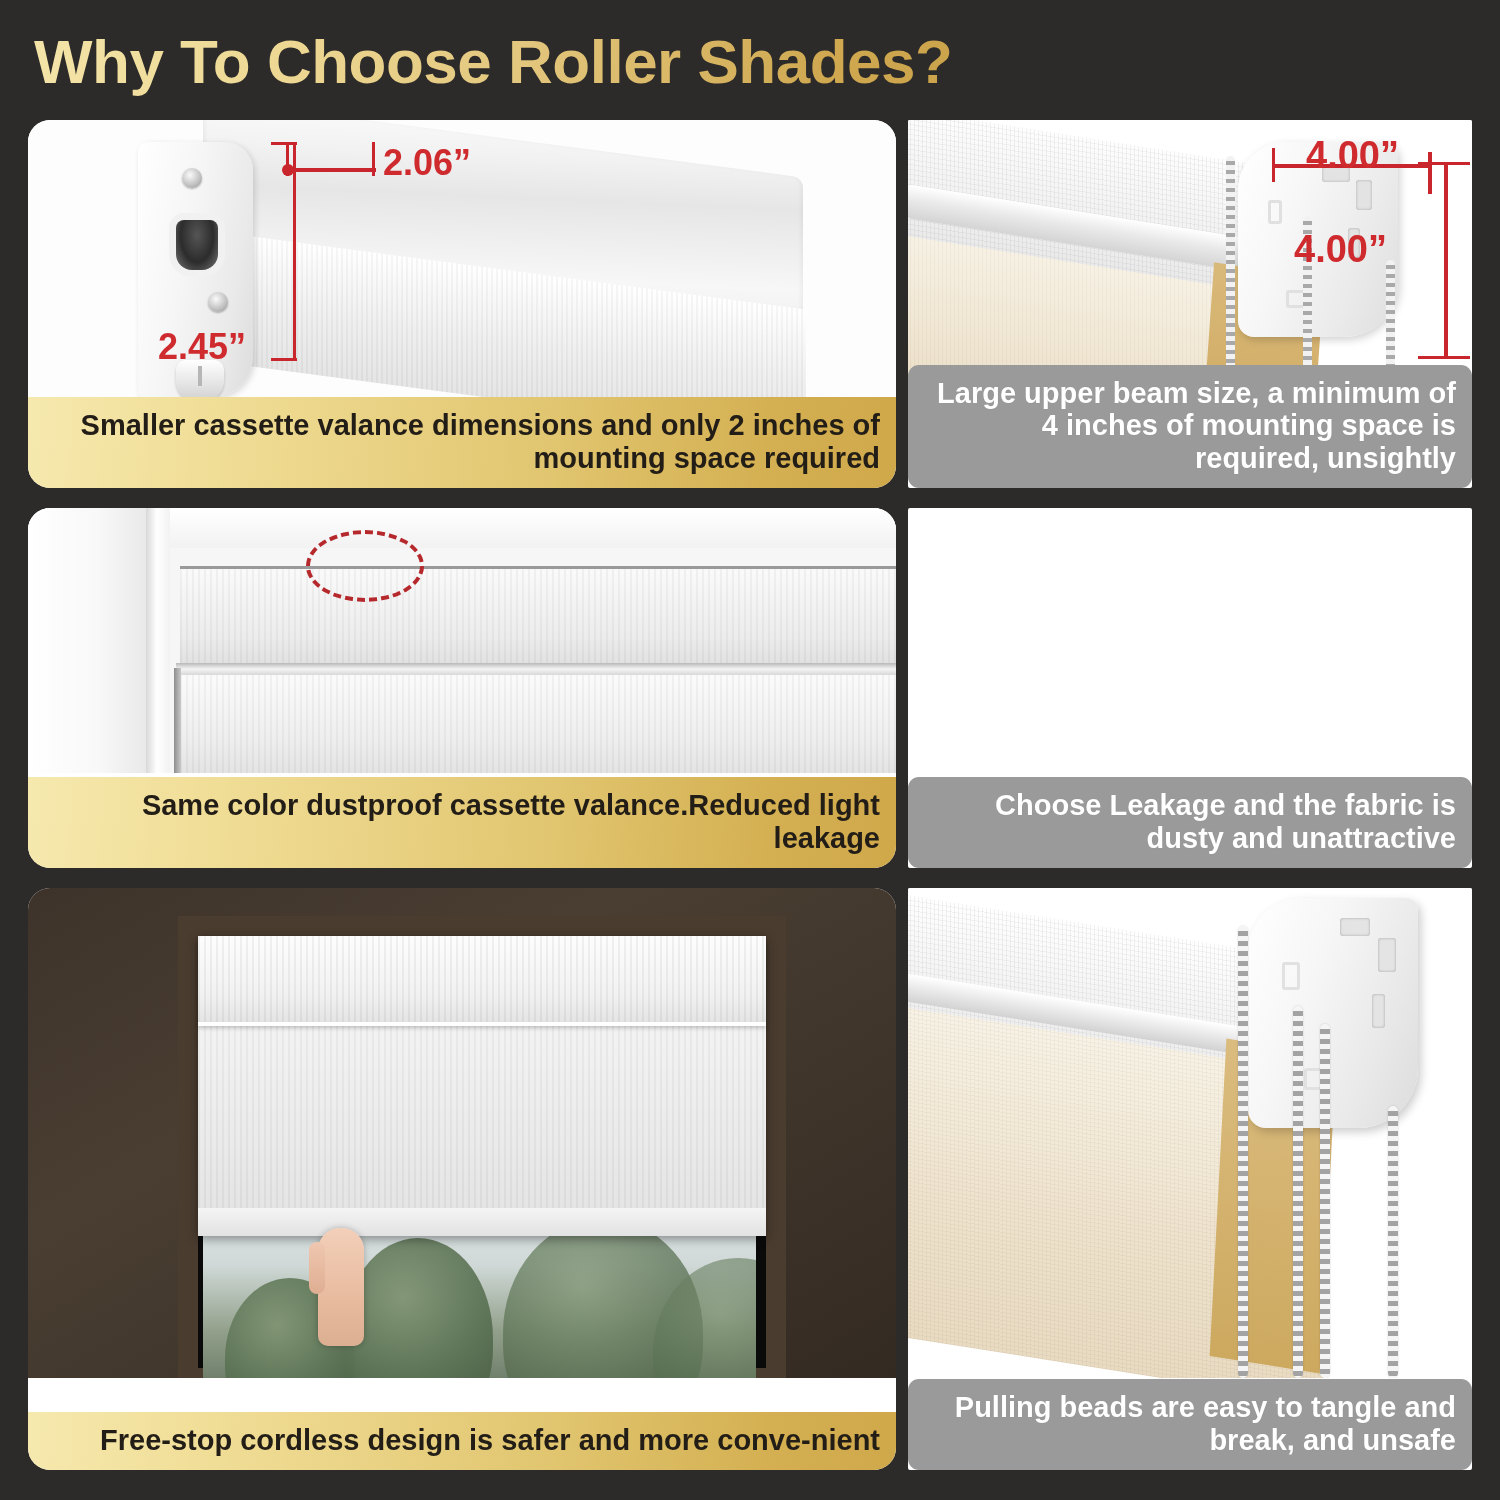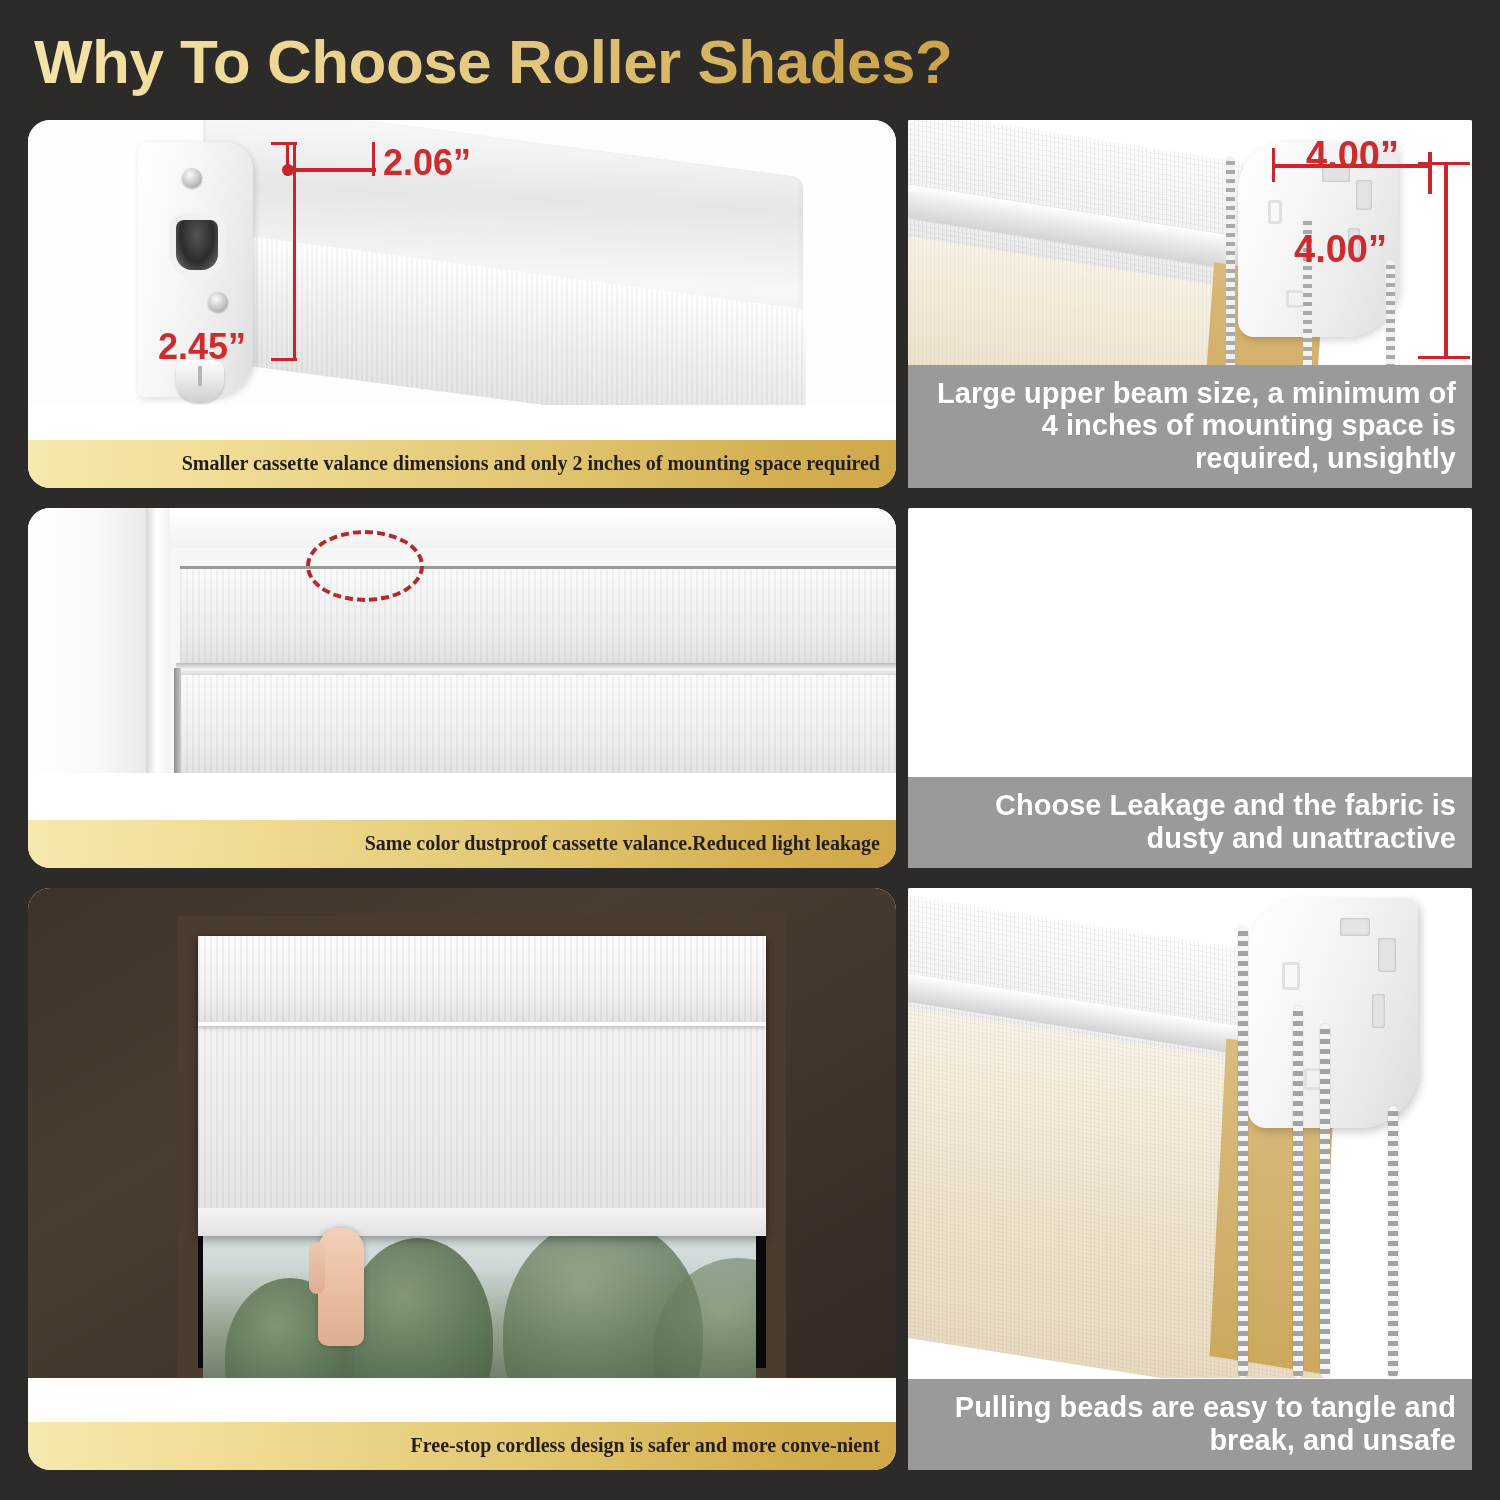--- a/index.html
+++ b/index.html
@@ -58,28 +58,28 @@
   .caption {
     position: absolute;
     left: 0; right: 0; bottom: 0;
     padding: 12px 16px 14px 18px;
     font-weight: bold;
     line-height: 1.12;
   }
   .caption.gold {
     background: linear-gradient(95deg, #f6e9ae 0%, #f0dd96 22%, #e2c772 58%, #d4b052 85%, #cfa84a 100%);
     color: #221d16;
-    font-size: 20px;
-    font-family: Liberation Serif, serif;
+    font-size: 29px;
   }
   .caption.gray {
     background: #9a9a9a;
     color: #ffffff;
     font-size: 29px;
     text-shadow: 0 0 1px rgba(0,0,0,.12);
+    border-radius: 11px;
   }
 
   
 
   
   .p1-bg { position:absolute; inset:0; background:#fdfdfd; }
   .p1-valance {
     position: absolute;
     left: 175px; top: 18px;
     width: 600px; height: 215px;

